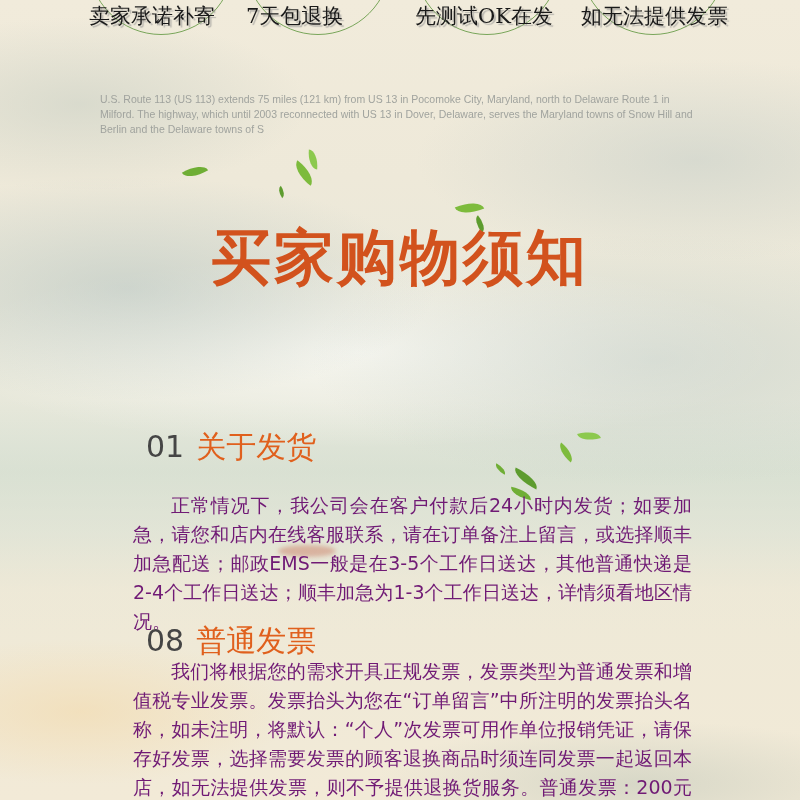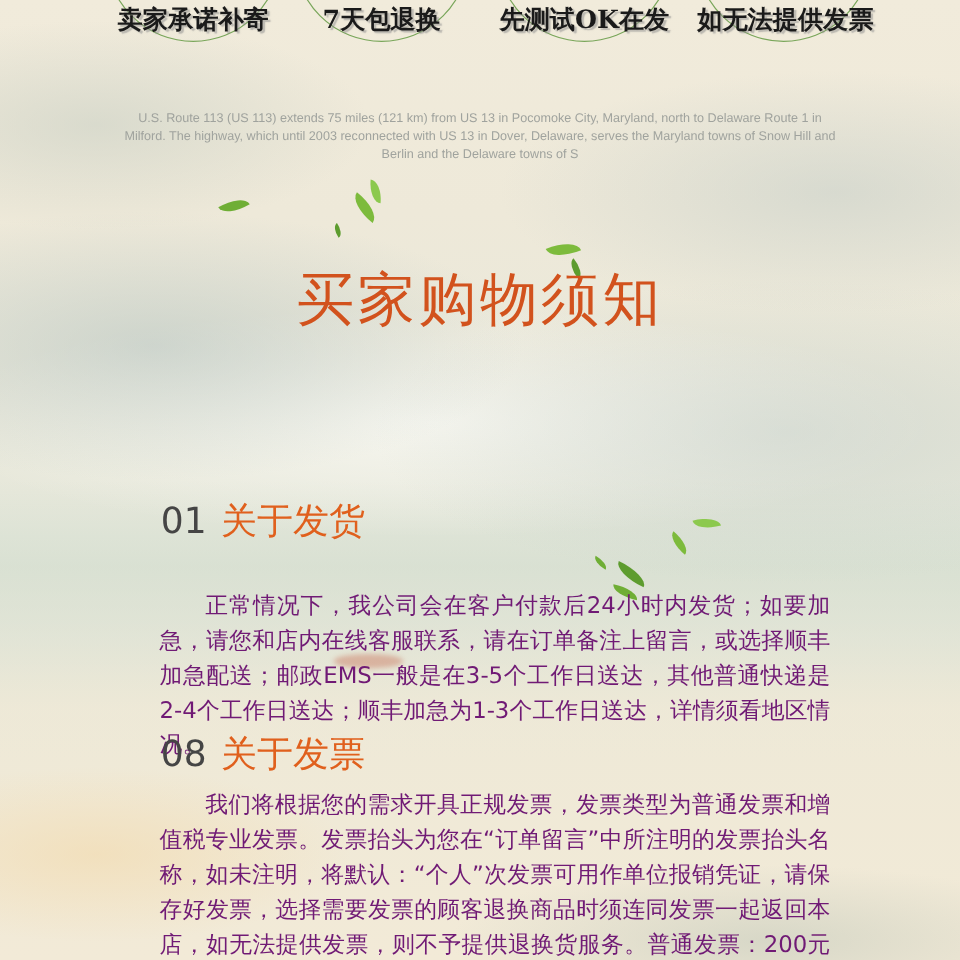--- a/index.html
+++ b/index.html
@@ -36,56 +36,55 @@
     width: 144px;
     height: 144px;
     border: 1.5px solid #79a65a;
     border-radius: 50%;
   }
   .badge-label {
     position: absolute;
     top: 112px;
     left: 0;
     width: 100%;
-    text-align: center;
+    text-align: left;
     font-family: "DejaVu Serif", "Liberation Serif", serif;
-    font-weight: bold;
+    font-weight: normal;
     font-size: 21px;
     color: #1a1a1a;
     text-shadow: 2px 2px 1px rgba(140,140,140,0.55);
     white-space: nowrap;
   }
   .badge-1 { left: 88px; }
   .badge-2 { left: 245px; }
   .badge-3 { left: 414px; }
   .badge-4 { left: 580px; }
 
   .intro {
     position: absolute;
     top: 92px;
     left: 100px;
     width: 600px;
     margin: 0;
     font-size: 10.5px;
     line-height: 15px;
-    text-align: center;
     color: #a0a39e;
     font-family: "Liberation Sans", sans-serif;
   }
 
   .page-title {
     position: absolute;
     top: 218px;
     left: 0;
     width: 100%;
     margin: 0;
     text-align: center;
     font-family: "DejaVu Serif", "Liberation Serif", serif;
-    font-weight: normal;
-    font-size: 48px;
+    font-weight: bold;
+    font-size: 60px;
     letter-spacing: 3px;
     color: #d2521d;
   }
 
   .leaf {
     position: absolute;
     border-radius: 0 100% 0 100%;
   }
 
   .boat-smudge {
@@ -95,21 +94,21 @@
     width: 58px;
     height: 12px;
     border-radius: 50%;
     background: rgba(190,70,45,0.32);
     filter: blur(2px);
   }
 
   .section-heading {
     position: absolute;
     left: 134px;
-    margin: 0;
+    margin: 12px;
     font-size: 30px;
     font-weight: 500;
     line-height: 34px;
     white-space: nowrap;
   }
   .section-heading .num { color: #454545; }
   .section-heading .txt { color: #e0601d; margin-left: 12px; }
   .heading-1 { top: 418px; }
   .heading-2 { top: 612px; }
 
@@ -163,17 +162,17 @@
   <div class="leaf" style="left:578px; top:431px; width:22px; height:10px; background:#8cc94e; transform:rotate(-15deg);"></div>
   <div class="leaf" style="left:556px; top:448px; width:20px; height:9px; background:#7dbb3c; transform:rotate(40deg);"></div>
   <div class="leaf" style="left:494px; top:466px; width:13px; height:6px; background:#6fae35; transform:rotate(30deg);"></div>
   <div class="leaf" style="left:512px; top:473px; width:28px; height:11px; background:#5d9c2e; transform:rotate(25deg);"></div>
   <div class="leaf" style="left:510px; top:489px; width:22px; height:9px; background:#6fae35; transform:rotate(12deg);"></div>
 
   <div class="boat-smudge"></div>
 
   <p class="body-para para-1">正常情况下，我公司会在客户付款后24小时内发货；如要加急，请您和店内在线客服联系，请在订单备注上留言，或选择顺丰加急配送；邮政EMS一般是在3-5个工作日送达，其他普通快递是2-4个工作日送达；顺丰加急为1-3个工作日送达，详情须看地区情况。</p>
 
-  <h2 class="section-heading heading-2"><span class="num">08</span><span class="txt">关于发票</span></h2>
+  <h2 class="section-heading heading-2"><span class="num">08</span><span class="txt">普通发票</span></h2>
 
   <p class="body-para para-2">我们将根据您的需求开具正规发票，发票类型为普通发票和增值税专业发票。发票抬头为您在“订单留言”中所注明的发票抬头名称，如未注明，将默认：“个人”次发票可用作单位报销凭证，请保存好发票，选择需要发票的顾客退换商品时须连同发票一起返回本店，如无法提供发票，则不予提供退换货服务。普通发票：200元起（可累计）税点5%，需提供发票抬头！增值税发票：1000元起（可累计）税点12%，需提供发票抬头，纳税人识别号，地址和电话，开户行及账号。</p>
 
 </div>
 
 </body></html>

